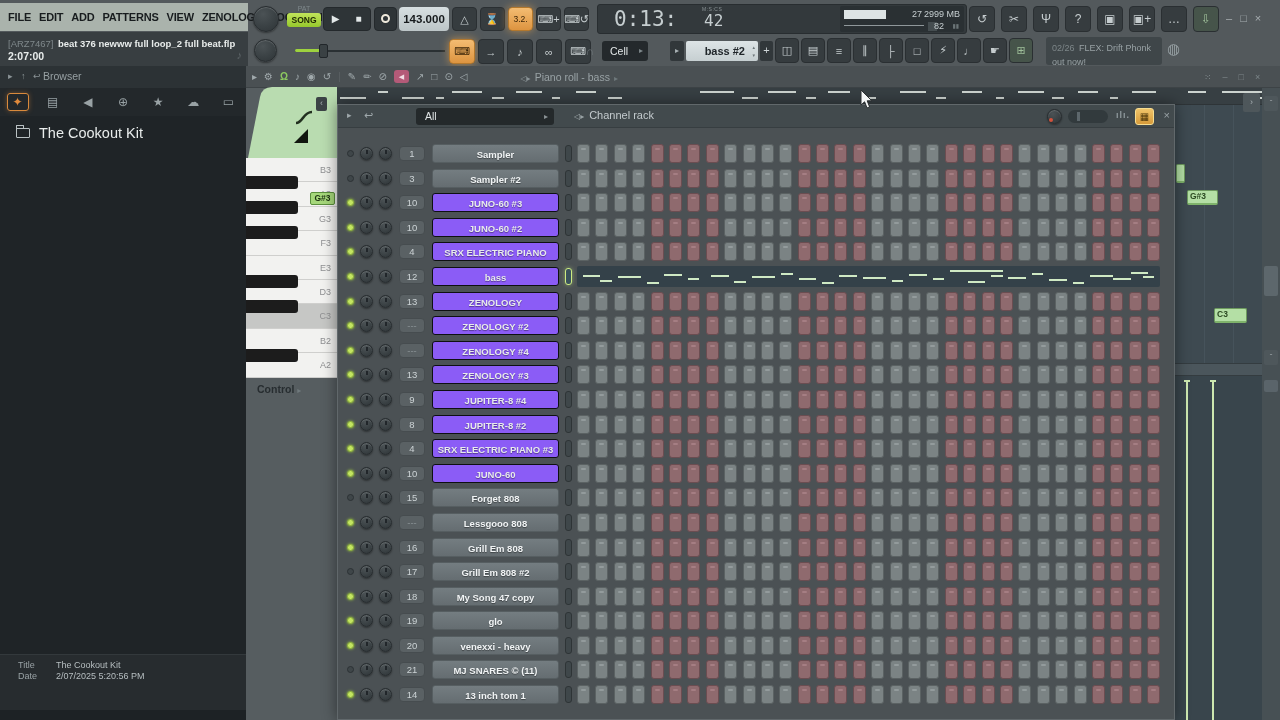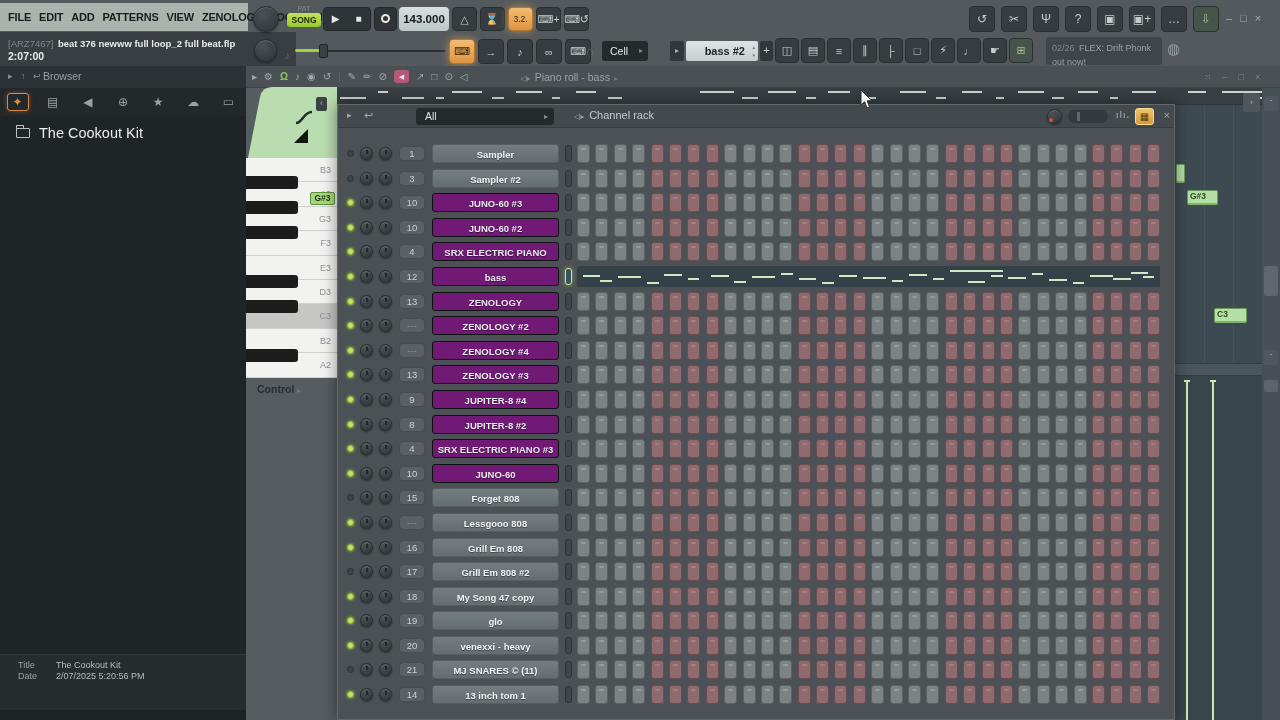--- a/index.html
+++ b/index.html
@@ -4,21 +4,21 @@
 <style>
   html,body{margin:0;padding:0;background:#2a2e30;}
   *{box-sizing:border-box;font-family:"Liberation Sans","DejaVu Sans",sans-serif;}
   #stage{position:relative;width:1280px;height:720px;background:#53595c;overflow:hidden;}
   .abs{position:absolute;}
 
   
   #topbar{left:0;top:0;width:1280px;height:66px;background:#53595c;}
   #menubar{left:0;top:3px;width:248px;height:28px;background:#aab3ac;display:flex;align-items:center;padding-left:8px;gap:8px;}
   #menubar span{font-size:11px;font-weight:bold;color:#181c1e;letter-spacing:-.2px;}
-  #hintbar{left:0;top:32px;width:296px;height:34px;background:#383e41;padding:3px 8px;line-height:13px;}
+  #hintbar{left:0;top:32px;width:248px;height:34px;background:#383e41;padding:3px 8px;line-height:13px;}
   #hintbar .pre{color:#7f888b;font-size:9.5px;}
   #hintbar .msg{color:#e8eceb;font-size:9.5px;font-weight:bold;}
   #hintbar .tm{color:#e8eceb;font-size:10.5px;font-weight:bold;display:block;}
   #hint-piano{right:6px;bottom:4px;color:#5d6568;font-size:11px;position:absolute;}
 
   .knob{border-radius:50%;background:radial-gradient(circle at 38% 30%,#4b5255 0%,#3a4144 55%,#2e3437 100%);border:1px solid #272c2f;box-shadow:inset 0 1px 1px rgba(255,255,255,.18),0 1px 2px rgba(0,0,0,.4);}
   #knob-main{left:253px;top:6px;width:26px;height:26px;}
   #knob-pitch{left:254px;top:39px;width:23px;height:23px;}
 
   #patsong{left:287px;top:5px;width:34px;height:27px;}
@@ -139,21 +139,21 @@
   #rows{position:absolute;left:0;top:38px;width:100%;}
   .crow{display:flex;align-items:center;height:21px;margin-bottom:3.6px;}
   .led{width:7px;height:7px;border-radius:50%;margin-left:9px;flex:none;}
   .led.on{background:#c3e561;box-shadow:0 0 3px #9fce3f;border:1px solid #87a83c;}
   .led.off{background:#3f4649;border:1px solid #2c3134;}
   .rknob{width:13px;height:13px;flex:none;margin-left:6px;position:relative;}
   .rknob::after{content:"";position:absolute;left:5px;top:2px;width:2px;height:4px;background:#21262a;}
   .cnum{width:26px;height:15px;margin-left:7px;flex:none;background:#5a6164;border:1px solid #464c4f;border-radius:4px;color:#ccd3d5;font-size:9.5px;text-align:center;line-height:13px;}
   .cnum.dash{color:#8b9396;}
   .cname{width:127px;height:19px;margin-left:7px;flex:none;border-radius:3px;font-size:9.5px;font-weight:bold;text-align:center;line-height:19px;color:#f1f4f5;background:linear-gradient(#747d81,#656d71);border:1px solid #565e61;text-shadow:0 1px 1px rgba(0,0,0,.4);}
-  .cname.dark{background:#701a75;border-color:#0e1012;color:#e8ebec;margin-left:7px;}
+  .cname.dark{background:#8b5cf6;border-color:#0e1012;color:#e8ebec;margin-left:7px;}
   .cpill{width:7px;height:17px;margin-left:6px;flex:none;background:#3f474a;border:1px solid #2e3436;border-radius:3px;}
   .cpill.sel{background:#39525c;border:1px solid #cdeb82;box-shadow:0 0 4px rgba(190,230,120,.5);}
   .steps{display:flex;margin-left:5px;}
   .cell{width:13px;height:19px;margin-right:5.4px;border-radius:3px;position:relative;flex:none;}
   .cell.g{background:#7b8384;border:1px solid #5b6263;}
   .cell.r{background:#8f6a6e;border:1px solid #6b4d51;}
   .cell::after{content:"";position:absolute;left:3px;top:3px;width:5px;height:2px;border-radius:1px;}
   .cell.g::after{background:#939b9c;}
   .cell.r::after{background:#a57e83;}
   #bass-preview{position:relative;width:583px;height:21px;margin-left:5px;background:#344149;border-radius:2px;overflow:hidden;}
@@ -217,20 +217,34 @@
     </div>
   <div class="abs" id="tempo">143.000</div>
   <div class="abs" id="t1icons">
       <span class="icon-btn">△</span>
       <span class="icon-btn">⌛</span>
       <span class="icon-btn orange">3.2.</span>
       <span class="icon-btn">⌨+</span>
       <span class="icon-btn">⌨↺</span>
     </div>
 
+  <div class="abs" id="disp-panel">
+    <span id="time-main">0:13:</span>
+    <span id="time-frac">42</span>
+    <span id="time-fmt">M:S:CS</span>
+    <div id="cpu-panel">
+      <div id="cpu-meter"></div>
+      <span id="cpu-val">27</span>
+      <span id="mem-val">2999 MB</span>
+      <div id="cpu-wave"></div>
+      <div id="cpu-box"></div>
+      <span id="val2">82</span>
+      <span id="val2-icn">▮▮</span>
+    </div>
+  </div>
 
   <div class="abs" id="t1right">
       <span class="icon-btn">↺</span>
       <span class="icon-btn">✂</span>
       <span class="icon-btn">Ψ</span>
       <span class="icon-btn">?</span>
       <span class="icon-btn">▣</span>
       <span class="icon-btn">▣+</span>
       <span class="icon-btn">…</span>
       <span class="icon-btn greenish">⇩</span>

